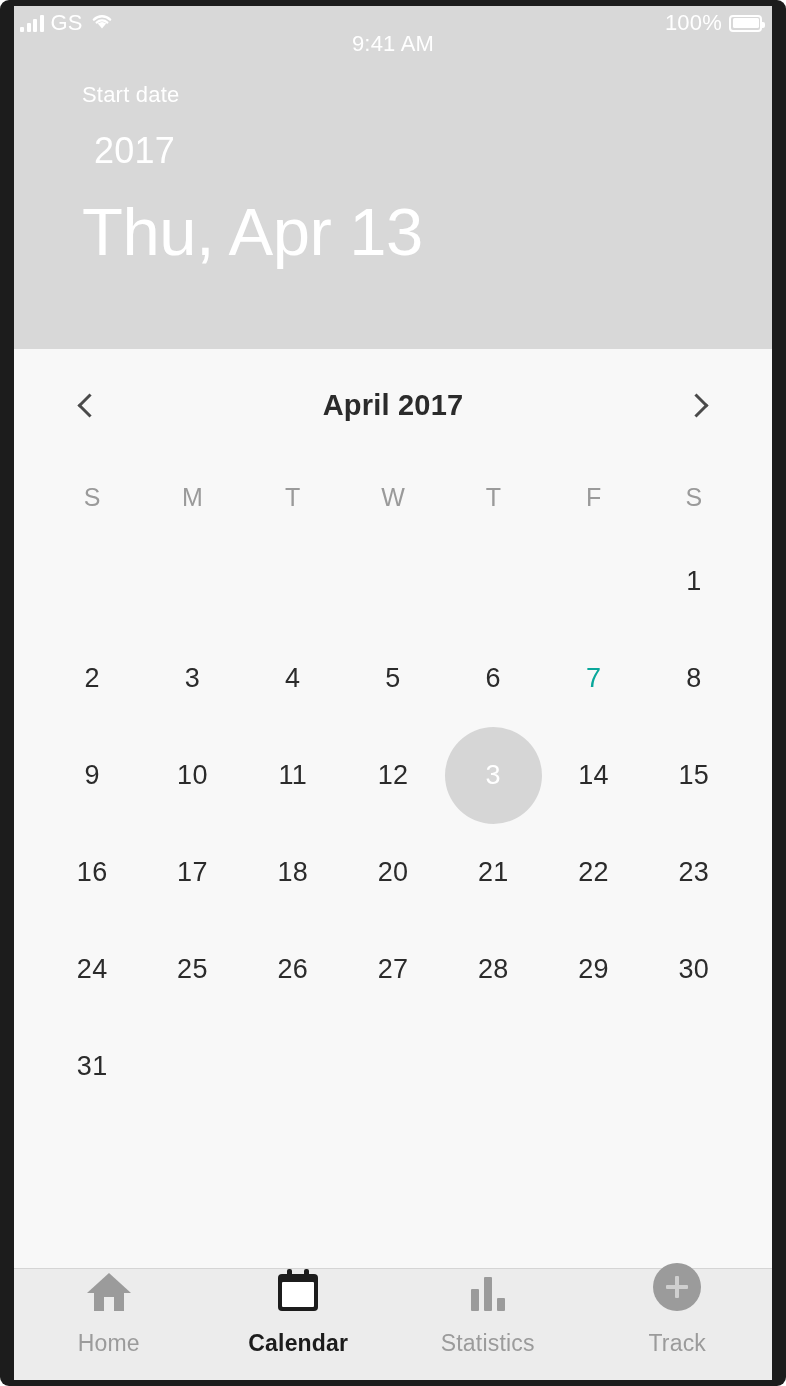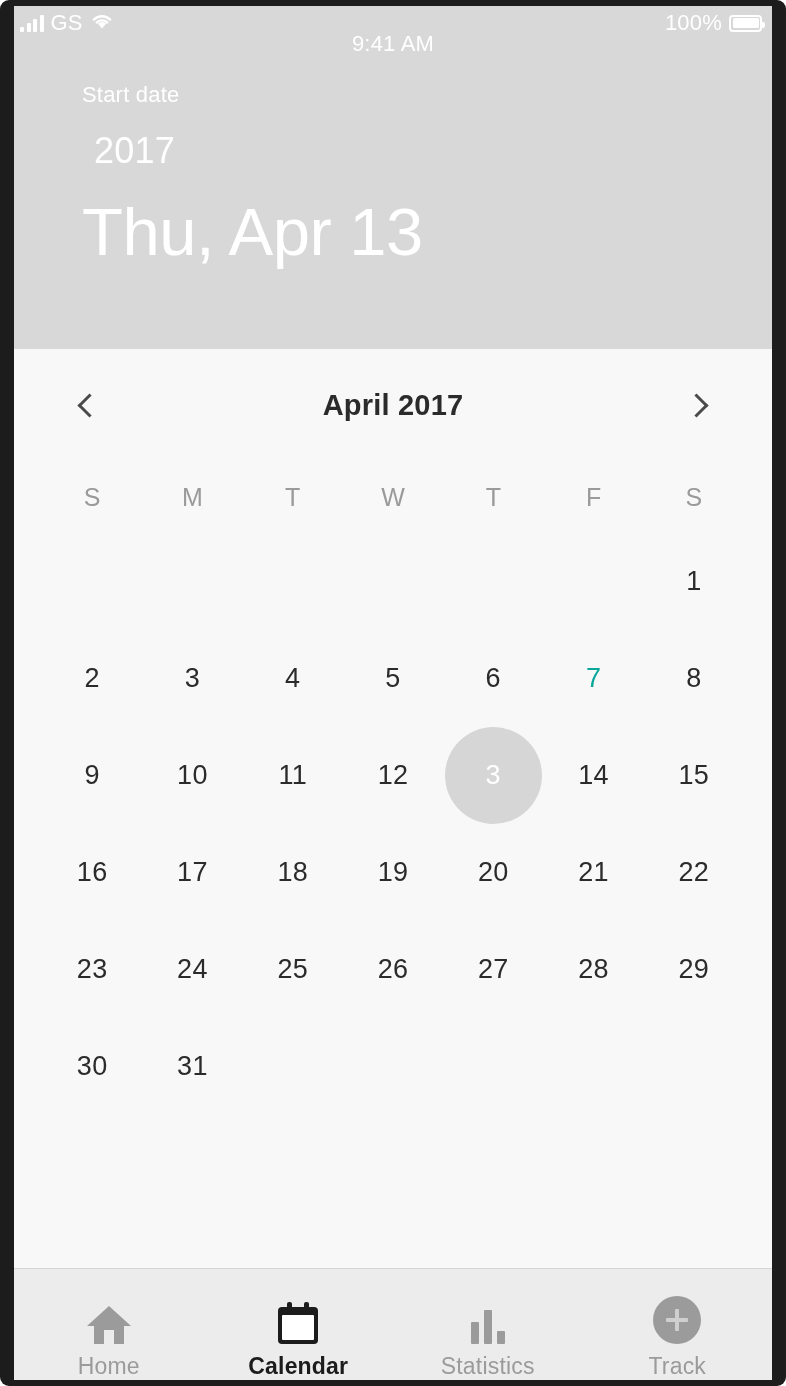--- a/index.html
+++ b/index.html
@@ -222,22 +222,22 @@
     background: #ececec;
     border-top: 1px solid #d5d5d5;
     display: grid;
     grid-template-columns: repeat(4, 1fr);
     align-items: center;
   }
   .tab-item {
     display: flex;
     flex-direction: column;
     align-items: center;
-    justify-content: flex-end;
-    gap: 9px;
+    justify-content: flex-start;
+    gap: 19px;
     cursor: pointer;
     height: 100%;
   }
   .tab-icon {
     height: 42px;
     display: flex;
     align-items: flex-end;
     justify-content: center;
   }
   .tab-label {
@@ -446,23 +446,20 @@
           <div class="day-cell">
             <span class="day-num">16</span>
           </div>
           <div class="day-cell">
             <span class="day-num">17</span>
           </div>
           <div class="day-cell">
             <span class="day-num">18</span>
           </div>
           <div class="day-cell">
-            <span class="day-num">19</span>
-          </div>
-          <div class="day-cell">
             <span class="day-num">20</span>
           </div>
           <div class="day-cell">
             <span class="day-num">21</span>
           </div>
           <div class="day-cell">
             <span class="day-num">22</span>
           </div>
           <div class="day-cell">
             <span class="day-num">23</span>

